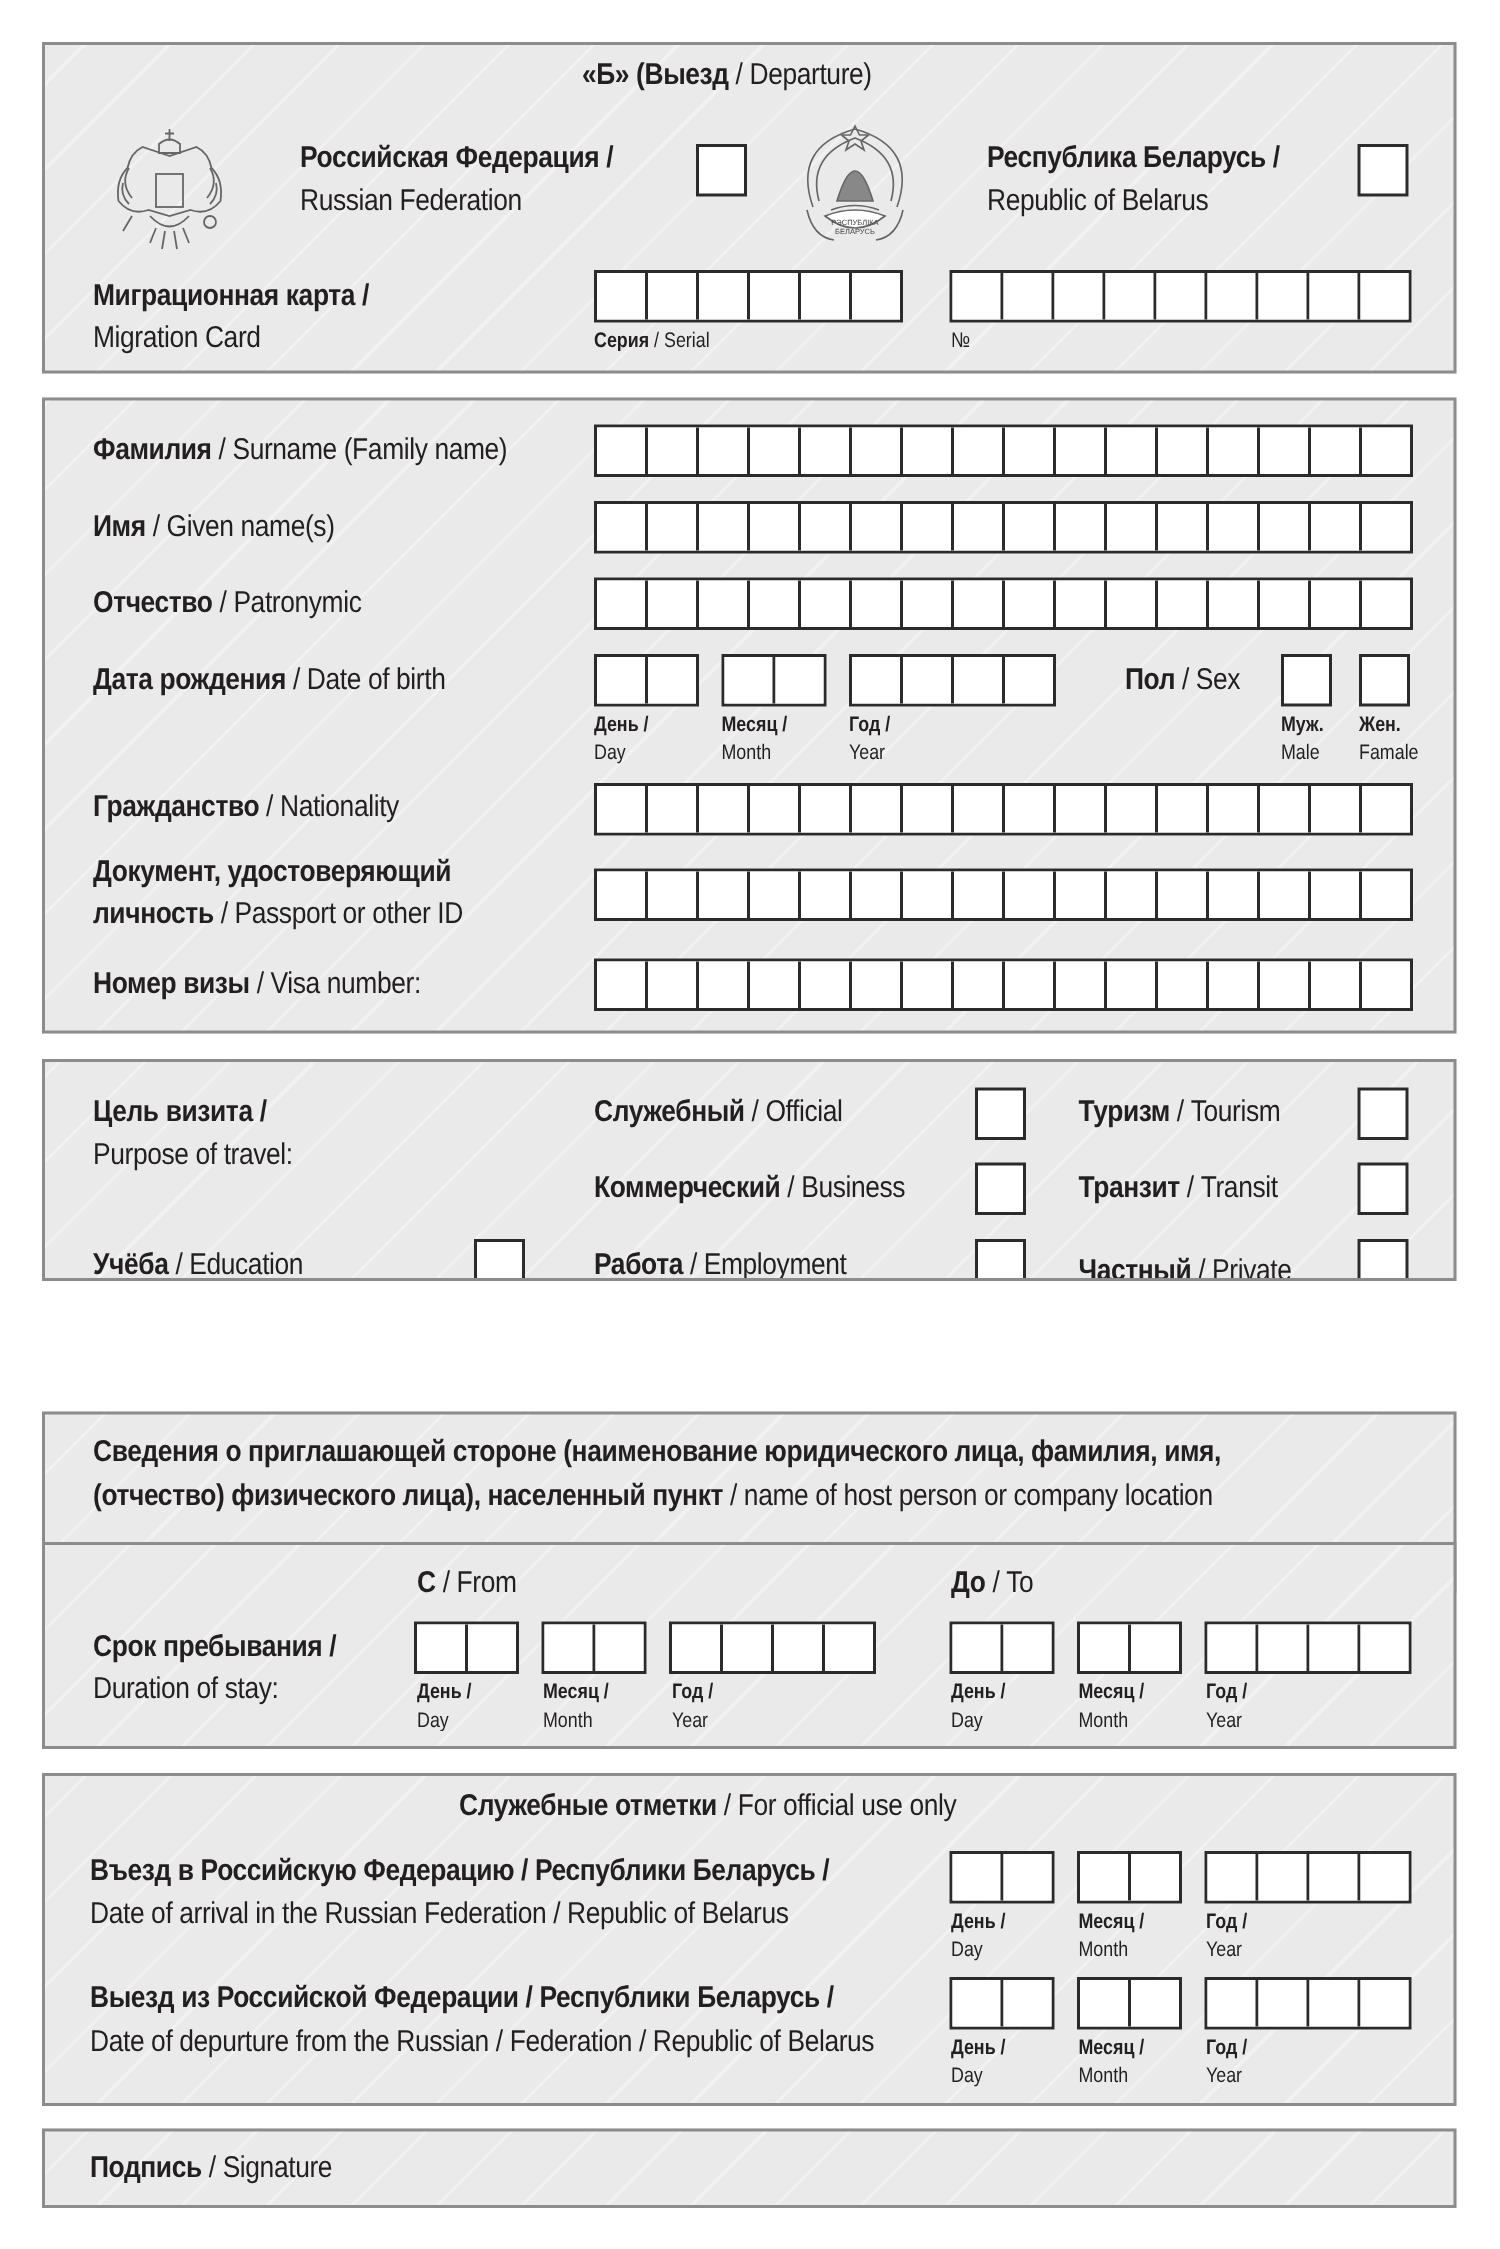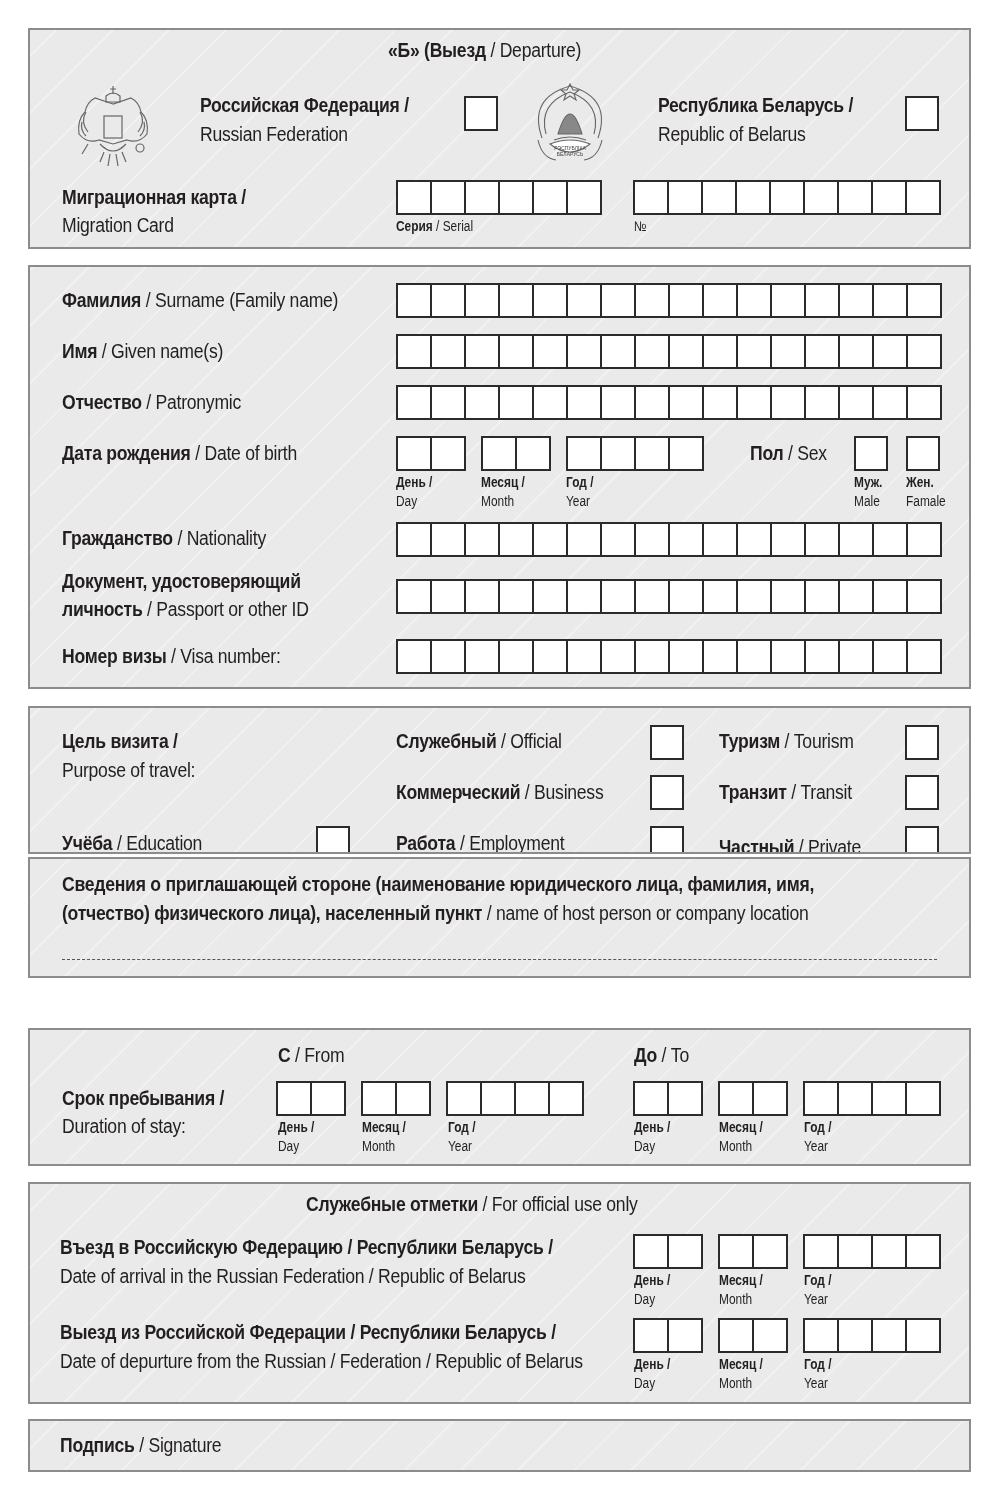--- a/index.html
+++ b/index.html
@@ -296,21 +296,21 @@
   <div class="chk" style="left:875px;top:67px;"></div>
 
   <div class="abs lbl" style="left:32px;top:124px;"><span class="b">Учёба</span><span> / Education</span></div>
   <div class="chk" style="left:286px;top:118px;"></div>
   <div class="abs lbl" style="left:366px;top:124px;"><span class="b">Работа</span><span> / Employment</span></div>
   <div class="chk" style="left:620px;top:118px;"></div>
   <div class="abs lbl" style="left:689px;top:128px;"><span class="b">Частный</span><span> / Private</span></div>
   <div class="chk" style="left:875px;top:118px;"></div>
 </div>
 
-<div class="sec" style="top:857px;height:121px;">
+<div class="sec" style="top:941px;height:121px;">
   <div class="wm"></div>
   <div class="abs lbl b" style="left:32px;top:14px;">Сведения о приглашающей стороне (наименование юридического лица, фамилия, имя,</div>
   <div class="abs lbl" style="left:32px;top:43px;">
     <span class="b">(отчество) физического лица), населенный пункт</span><span> / name of host person or company location</span>
   </div>
   <div class="dash"></div>
 </div>
 
 <div class="sec" style="top:1028px;height:138px;">
   <div class="wm"></div>

